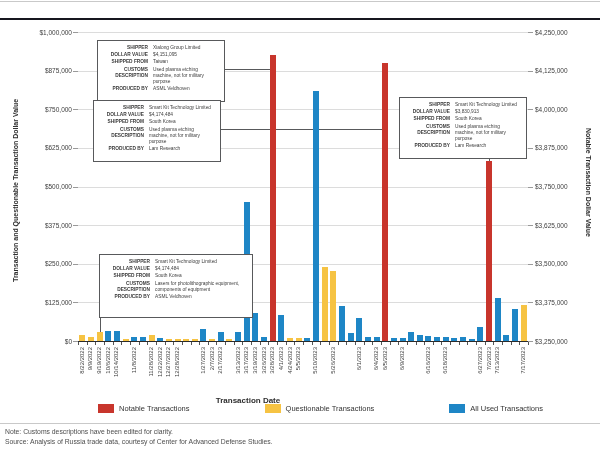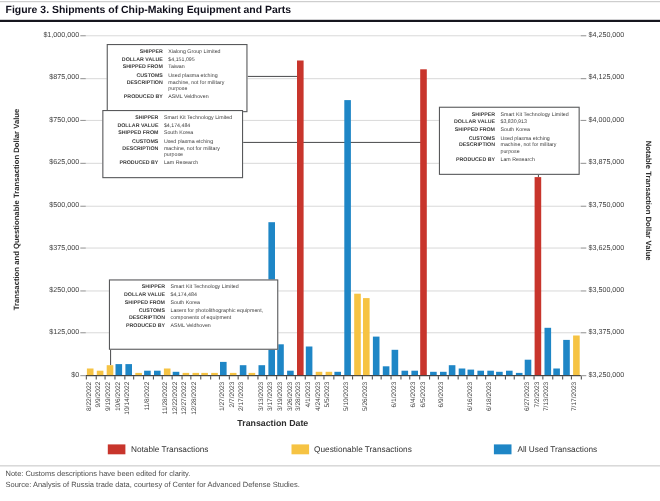--- a/index.html
+++ b/index.html
@@ -13,21 +13,21 @@
   .xaxis{position:absolute;height:1px;background:#2b2b2b;}
   .xtick{position:absolute;width:1px;height:3px;background:#555;}
   .ylab{position:absolute;font-size:6.5px;color:#404040;white-space:nowrap;}
   .ylab.left{text-align:right;}
   .bar{position:absolute;}
   .xdate{position:absolute;font-size:6px;color:#404040;white-space:nowrap;
          transform:rotate(-90deg) translateX(-100%);transform-origin:left top;}
   .axis-title{position:absolute;font-size:7px;font-weight:bold;color:#2e2e2e;white-space:nowrap;}
   #ylabel-left{transform:rotate(-90deg);transform-origin:left top;left:12px;top:282px;}
   #ylabel-right{transform:rotate(90deg);transform-origin:left top;left:592px;top:128px;}
-  #xlabel{left:0;right:72px;top:380px;text-align:center;width:496px;font-size:8px;}
+  #xlabel{left:0;right:72px;top:396px;text-align:center;width:496px;font-size:8px;}
   .callout{position:absolute;background:#fff;border:1.5px solid #58595b;box-sizing:border-box;
            padding:4px 6px;}
   .co-row{display:flex;margin-bottom:1px;}
   .co-label{width:44px;flex:none;text-align:right;font-size:4.8px;font-weight:bold;color:#3a3a3a;
             line-height:1.3;}
   .co-value{margin-left:5px;font-size:4.8px;color:#404040;line-height:1.3;}
   .conn{position:absolute;background:#58595b;}
   #legend{position:absolute;left:0;top:404px;width:600px;display:flex;justify-content:center;
           gap:34px;align-items:center;}
   .leg-item{display:flex;align-items:center;gap:5px;margin-left:41px;}
@@ -35,21 +35,20 @@
   .leg-label{font-size:7.5px;color:#333;}
   #note-line,#source-line{position:absolute;left:5px;font-size:6.8px;color:#4d4d4d;}
   #note-line{top:428px;}
   #source-line{top:438px;}
 </style>
 </head>
 <body>
 
 <div id="page">
   <div class="hairline" style="top:1px"></div>
-  <div id="fig-title">Figure 3. Shipments of Chip-Making Equipment and Parts</div>
   <div id="title-rule"></div>
 
   <div id="stage">
       <div class="grid" style="left: 78px; top: 32px; width: 450px;"></div>
       <div class="stub" style="left: 73px; top: 32px; width: 5px;"></div>
       <div class="stub" style="left: 528px; top: 32px; width: 5px;"></div>
       <div class="ylab left" style="left: 20px; top: 28.5px; width: 52px; text-align: right;">$1,000,000</div>
       <div class="ylab" style="left: 535px; top: 28.5px;">$4,250,000</div>
       <div class="grid" style="left: 78px; top: 70.625px; width: 450px;"></div>
       <div class="stub" style="left: 73px; top: 70.625px; width: 5px;"></div>

